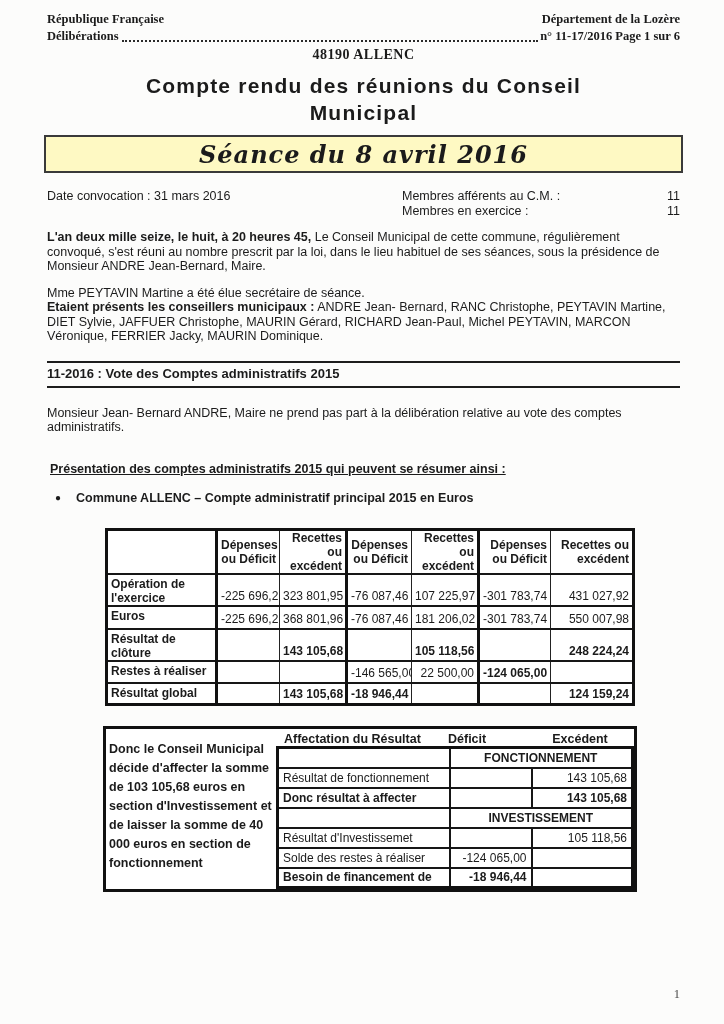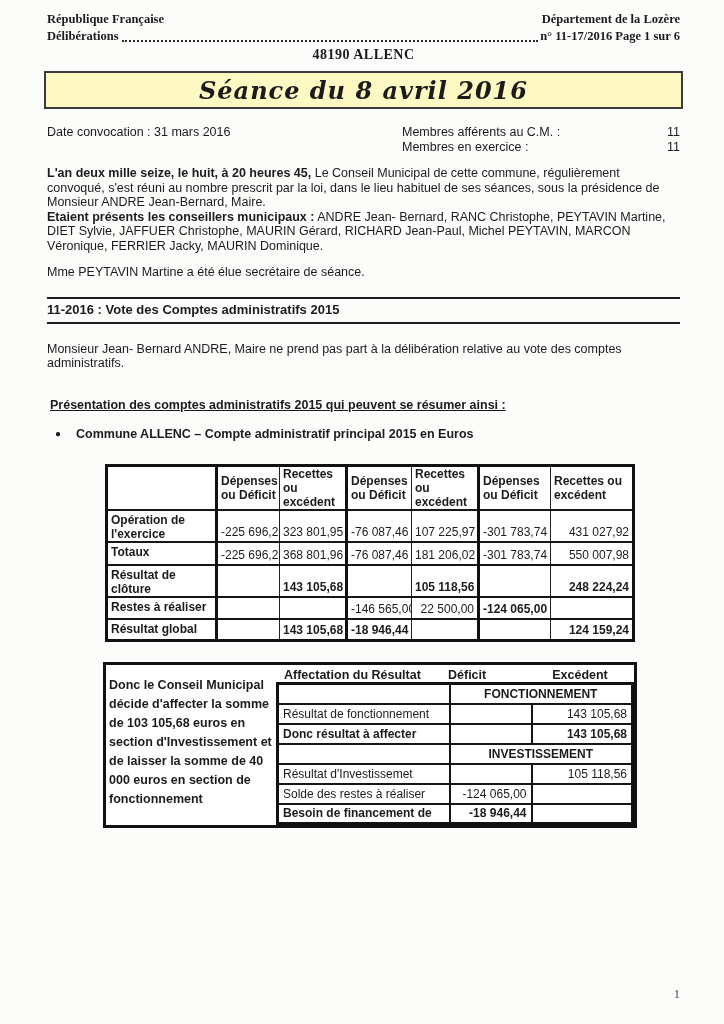--- a/index.html
+++ b/index.html
@@ -45,21 +45,21 @@
   .bullet-line{margin-top:15px;margin-left:8px;display:flex;align-items:center;
     font-weight:bold;font-size:12.5px;}
   .bullet-dot{width:9px;font-size:10px;margin-right:12px;}
   
   table.ca{border-collapse:collapse;table-layout:fixed;width:527px;
     margin:23px 0 0 58px;border:3px solid #111;font-size:12px;background:#fff;}
   table.ca td{padding:0 3px;overflow:hidden;}
   tr.ghead{height:24px;}
   tr.ghead td{font-style:italic;font-weight:bold;text-align:center;font-size:12.5px;vertical-align:middle;}
   tr.subhead{border-top:3px solid #111;height:41px;}
-  tr.subhead td{font-weight:bold;text-align:left;vertical-align:middle;line-height:14px;}
+  tr.subhead td{font-weight:bold;text-align:right;vertical-align:middle;line-height:14px;}
   tr.data{border-top:2px solid #161616;}
   tr.data td.lab{font-weight:bold;text-align:left;vertical-align:top;padding-top:2px;line-height:14px;}
   tr.data td.num{text-align:right;vertical-align:bottom;padding-bottom:2px;white-space:nowrap;}
   td.gl{border-left:3px solid #111;}
   td.tl{border-left:1px solid #222;}
   tr.h23{height:23px;} tr.h43{height:27px;} tr.h22{height:22px;}
   
   .affect{margin:20px 43px 0 56px;border:3px solid #111;display:flex;background:#fff;height:160px;}
   .affect-note{width:170px;box-sizing:border-box;padding:11px 3px 0 3px;text-align:left;
     font-weight:bold;font-size:12.5px;line-height:19px;}
@@ -89,42 +89,43 @@
     <span>Département de la Lozère</span>
   </div>
   <div class="hdr-row hdr-row2">
     <span>Délibérations</span>
     <span class="leader"></span>
     <span>n° 11-17/2016 Page 1 sur 6</span>
   </div>
 
   <div class="postal">48190 ALLENC</div>
 
+  <div class="doc-title">Compte rendu des réunions du Conseil Municipal</div>
 
   <div class="banner">
     <span class="banner-text">Séance du 8 avril 2016</span>
   </div>
 
   <div class="meta">
     <span>Date convocation : 31 mars 2016</span>
     <span class="meta-right">
       <span class="meta-line">
         <span>Membres afférents au C.M. :</span>
         <span>11</span>
       </span>
       <span class="meta-line">
         <span>Membres en exercice :</span>
         <span>11</span>
       </span>
     </span>
   </div>
 
   <div class="para p1"><span class="b">L'an deux mille seize, le huit, à 20 heures 45,</span><span> Le Conseil Municipal de cette commune, régulièrement convoqué, s'est réuni au nombre prescrit par la loi, dans le lieu habituel de ses séances, sous la présidence de Monsieur ANDRE Jean-Bernard, Maire.</span></div>
+  <div class="para p3">Mme PEYTAVIN Martine a été élue secrétaire de séance.</div>
   <div class="para"><span class="b">Etaient présents les conseillers municipaux :</span><span>  ANDRE Jean- Bernard, RANC Christophe, PEYTAVIN Martine, DIET Sylvie, JAFFUER Christophe, MAURIN Gérard, RICHARD Jean-Paul, Michel PEYTAVIN, MARCON Véronique, FERRIER Jacky, MAURIN Dominique.</span></div>
-  <div class="para p3">Mme PEYTAVIN Martine a été élue secrétaire de séance.</div>
 
   <div class="rule-block">
     <div class="delib-heading">11-2016 : Vote des Comptes administratifs 2015</div>
   </div>
 
   <div class="maire-note para">Monsieur Jean- Bernard ANDRE, Maire ne prend pas part à la délibération relative au vote des comptes administratifs.</div>
 
   <div class="presentation">Présentation des comptes administratifs 2015 qui peuvent se résumer ainsi :</div>
 
   <div class="bullet-line">
@@ -155,21 +156,21 @@
     <tr class="data h43">
       <td class="lab">Opération de l'exercice</td>
       <td class="num gl">-225 696,28</td>
       <td class="num tl">323 801,95</td>
       <td class="num gl">-76 087,46</td>
       <td class="num tl">107 225,97</td>
       <td class="num gl">-301 783,74</td>
       <td class="num tl">431 027,92</td>
     </tr>
     <tr class="data h23">
-      <td class="lab">Totaux</td>
+      <td class="lab">Euros</td>
       <td class="num gl">-225 696,28</td>
       <td class="num tl">368 801,96</td>
       <td class="num gl">-76 087,46</td>
       <td class="num tl">181 206,02</td>
       <td class="num gl">-301 783,74</td>
       <td class="num tl">550 007,98</td>
     </tr>
     <tr class="data h22">
       <td class="lab">Résultat de clôture</td>
       <td class="num gl"></td>

